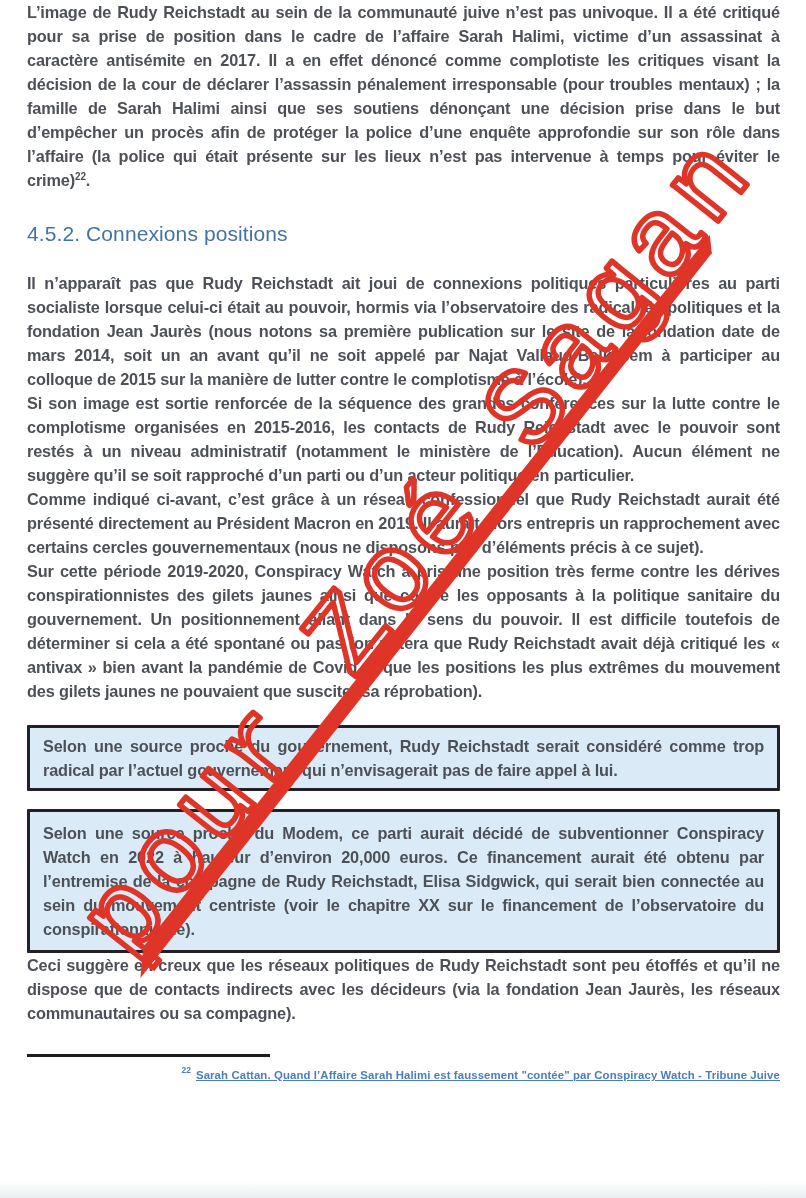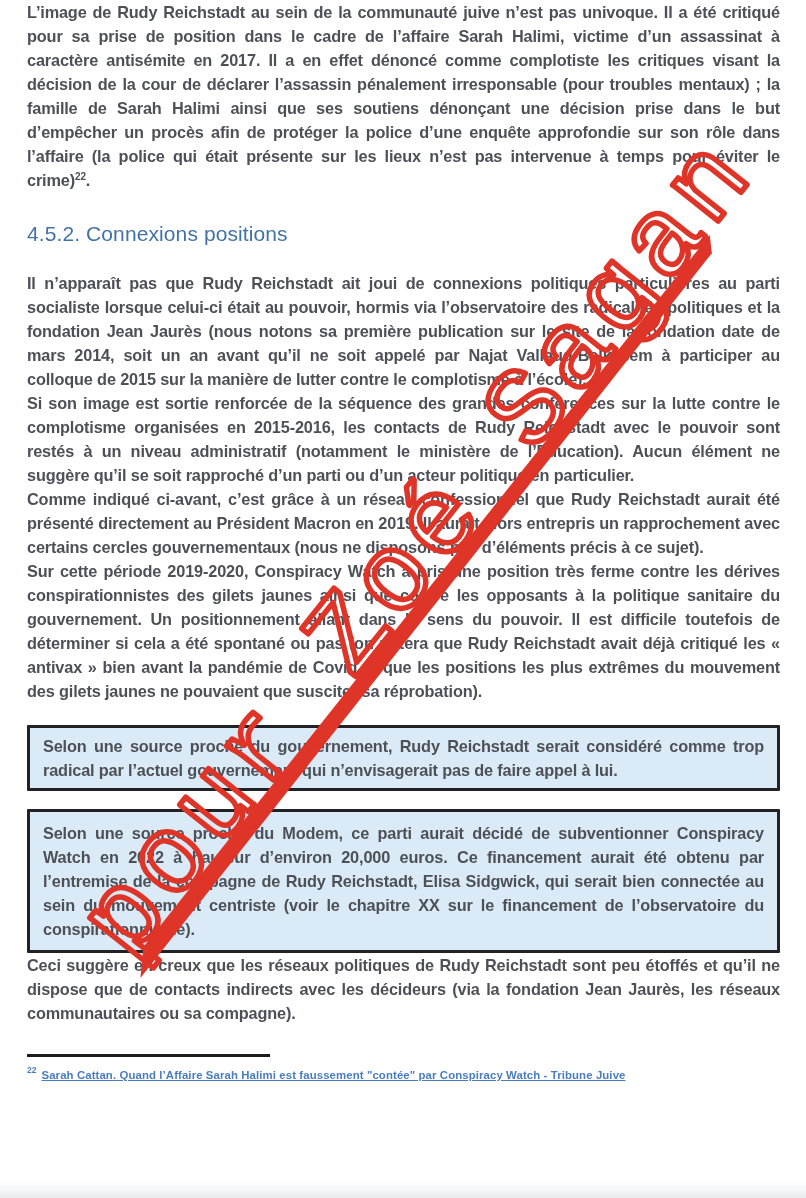--- a/index.html
+++ b/index.html
@@ -48,21 +48,21 @@
     padding:6px 13px;
     margin-top:22px;
   }
   .callout2{margin-top:18px;padding:9px 13px;}
   .p6{margin-top:18px;}
   .footnote-rule{
     margin-top:29px;
     width:243px;height:3px;
     background:var(--rule);
   }
-  .footnote{margin-top:8px;white-space:nowrap;}
+  .footnote{margin-top:8px;white-space:nowrap;text-align:right;}
   sup.fn-ref{
     font-size:8.5px;font-weight:700;color:var(--link);
     margin-right:5px;vertical-align:top;line-height:10px;
   }
   a.fn-link{
     font-size:11.4px;
     font-weight:700;
     letter-spacing:0.1px;
     color:var(--link);
     text-decoration:underline;

